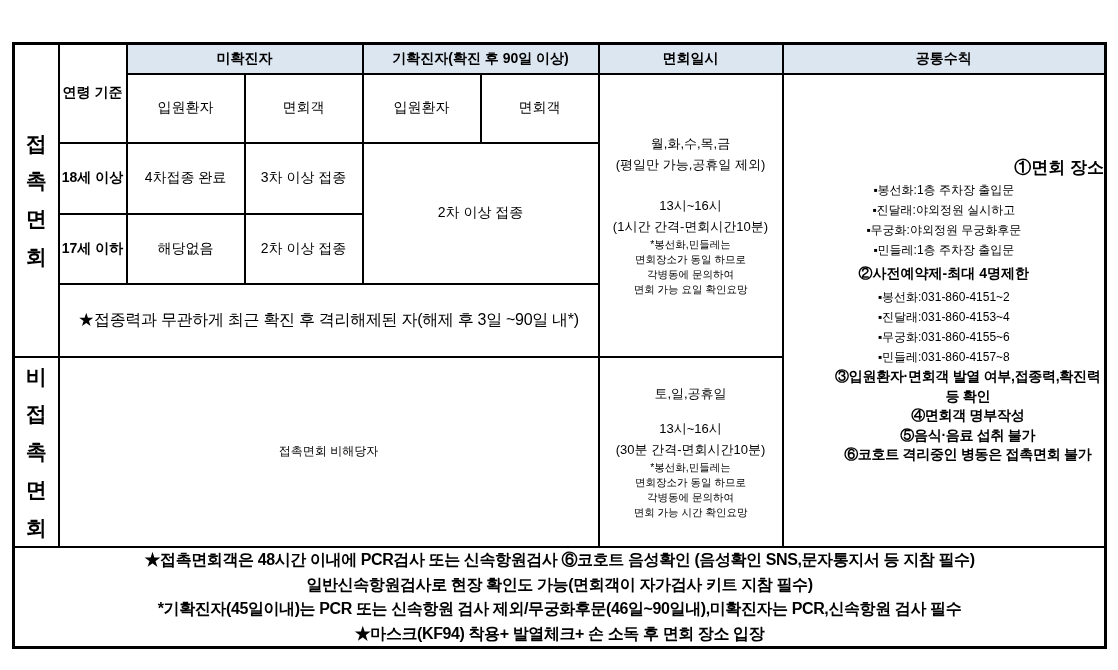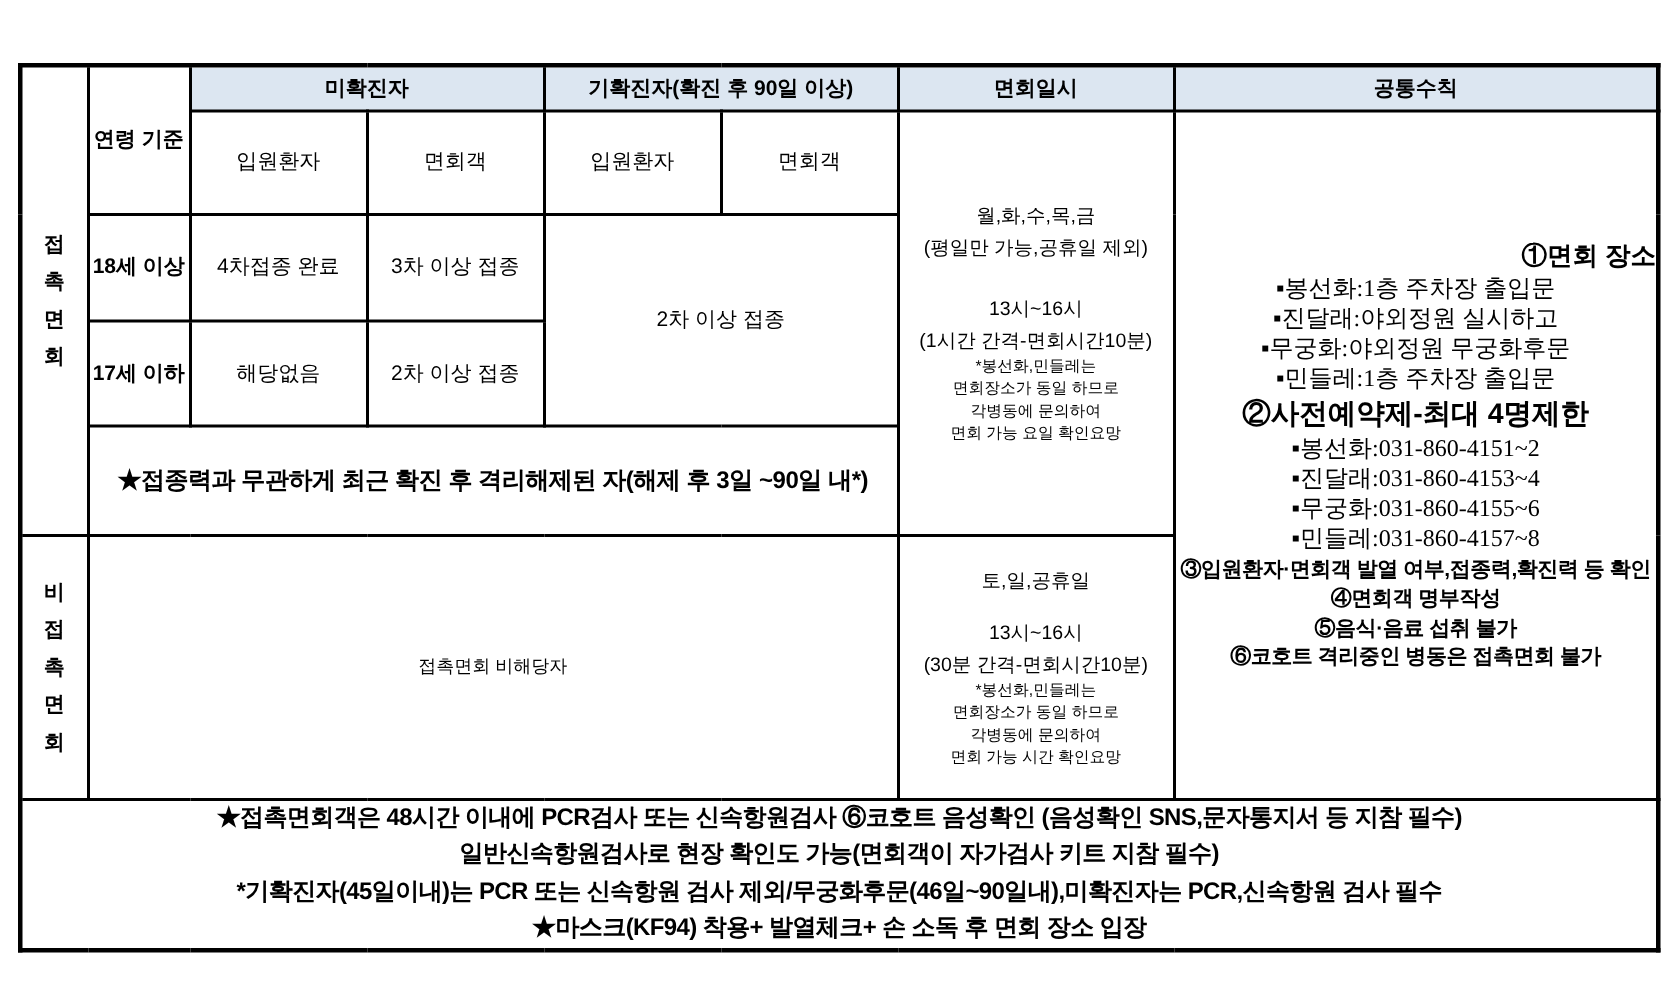--- a/index.html
+++ b/index.html
@@ -8,33 +8,33 @@
   .sheet{position:relative;width:1118px;height:670px;background:#fff;}
   table.visit{position:absolute;left:12px;top:42px;width:1092px;
       border-collapse:collapse;table-layout:fixed;
       border:3px solid #000;}
   table.visit td{border:2px solid #000;text-align:center;vertical-align:middle;
       padding:0;overflow:hidden;}
   td.hdr{background:#dce6f1;font-weight:700;font-size:14px;margin-top:40px;}
   td.subhdr{font-size:14px;}
   td.agehdr{font-weight:700;font-size:14px;}
   td.val{font-size:14px;}
-  td.note-star{font-weight:700;font-size:16px;letter-spacing:-0.3px;}
+  td.note-star{font-weight:400;font-size:16px;letter-spacing:-0.3px;}
   .vlabel{display:inline-block;width:1.1em;word-break:break-all;
-      font-weight:700;font-size:14px;line-height:1.8;text-align:center;}
+      font-weight:700;font-size:21px;line-height:1.8;text-align:center;}
   
   .dtline{font-size:13px;line-height:21px;}
   .gap-lg{margin-top:20px;}
   .gap-md{margin-top:14px;}
   .dtfoot{font-size:10.5px;line-height:15px;}
   
   .cr-title1{font-weight:700;font-size:17px;line-height:24px;text-align:right;}
-  .cr-title2{font-weight:700;font-size:19px;line-height:27px;}
-  .cr-item{font-size:16px;line-height:20px;font-family:Liberation Serif, serif;}
-  .cr-rule{font-weight:700;font-size:14px;line-height:19.5px;letter-spacing:-0.3px;}
+  .cr-title2{font-weight:700;font-size:14px;line-height:27px;}
+  .cr-item{font-size:12px;line-height:20px;}
+  .cr-rule{font-weight:700;font-size:14px;line-height:19.5px;letter-spacing:-0.3px;margin-left:48px;}
   
   td.bottom{font-weight:700;}
   .bn-line{font-size:16px;line-height:24.5px;letter-spacing:-0.4px;}
   .nc-body{font-size:12px;}
 </style>
 </head>
 <body>
 
 <div class="sheet">
   <table class="visit">

